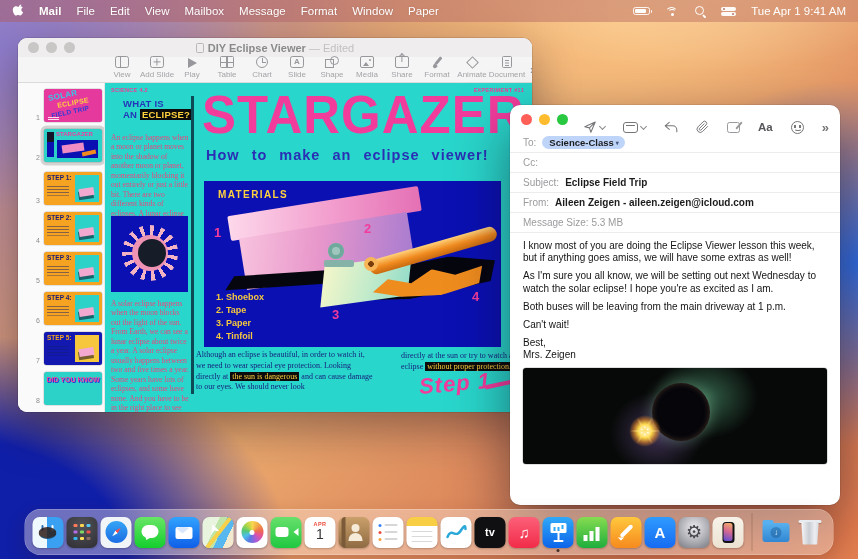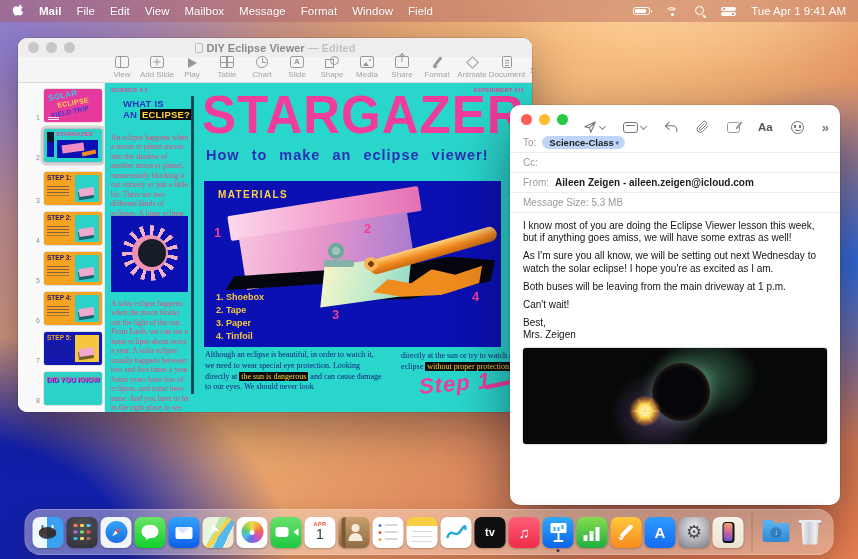--- a/index.html
+++ b/index.html
@@ -44,21 +44,21 @@
   .cc .r1::after{left:2px;} .cc .r2::after{right:2px;}
 
   
   .kwin{position:absolute;left:18px;top:38px;width:514px;height:374px;z-index:10;border-radius:9px;overflow:hidden;
     background:#f6f5f6;box-shadow:0 18px 45px rgba(20,10,30,.4),0 0 0 .5px rgba(0,0,0,.2);}
   .ktitlebar{position:relative;height:19px;background:#efedee;display:flex;align-items:center;padding:0 10px;}
   .tl{width:11px;height:11px;border-radius:50%;margin-right:7px;flex:none;}
   .tl.dim{background:#c9c6c6;}
   .tl.red{background:#ff5f57;} .tl.yel{background:#febc2e;} .tl.grn{background:#28c840;}
   .ktitle{position:absolute;left:0;right:0;text-align:center;font-size:11px;color:#8a8a8a;font-weight:600;}
-  .ktitle .edited{color:#c2c0c0;font-weight:700;}
+  .ktitle .edited{color:#c2c0c0;font-weight:400;}
   .proxy{display:inline-block;width:8px;height:10px;border:1px solid #b9b7b7;border-radius:1.5px;margin-right:4px;vertical-align:-1px;}
   .ktoolbar{display:flex;align-items:flex-end;gap:11px;height:26px;padding:2px 14px 3px 92px;background:#f6f5f6;border-bottom:1px solid #dcdada;}
   .ktool{display:flex;flex-direction:column;align-items:center;justify-content:flex-end;min-width:24px;}
   .klabel{font-size:8px;color:#a3a3a7;white-space:nowrap;}
   .kmore{margin-left:auto;font-size:13px;color:#9b9b9f;font-weight:600;align-self:center;}
   .kic{position:relative;width:14px;height:12px;margin:0 auto 2px;}
   .kic-view{border:1.2px solid #97979c;border-radius:2.5px;}
   .kic-view::before{content:"";position:absolute;left:3.5px;top:0;bottom:0;width:1.2px;background:#97979c;}
   .kic-add{border:1.2px solid #97979c;border-radius:2.5px;}
   .kic-add::before,.kic-add::after{content:"";position:absolute;left:50%;top:50%;background:#97979c;transform:translate(-50%,-50%);}
@@ -150,21 +150,21 @@
     clip-path:polygon(0 55%,15% 20%,35% 45%,55% 10%,75% 40%,100% 25%,95% 80%,60% 100%,25% 85%);}
   .roll{position:absolute;left:163px;top:62px;width:132px;height:15px;border-radius:8px;transform:rotate(-16deg);
     background:linear-gradient(180deg,#ffd27a,#f08a1f 55%,#c96a10);}
   .rollcap{position:absolute;left:160px;top:76px;width:14px;height:14px;border-radius:50%;
     background:radial-gradient(circle at 50% 50%,#7a3c08 0 28%,#f7b558 30% 100%);}
   .tape{position:absolute;left:120px;top:62px;width:30px;height:24px;}
   .tape::before{content:"";position:absolute;left:4px;top:0;width:16px;height:16px;border-radius:50%;background:#9fc7bd;box-shadow:inset 0 0 0 4px #6fa89c;}
   .tape::after{content:"";position:absolute;left:0;bottom:0;width:30px;height:7px;border-radius:2px;background:#86b3a8;}
   .matlist{position:absolute;left:12px;top:110px;color:#f7c93e;font-size:9px;font-weight:700;line-height:13px;white-space:nowrap;}
   .caution{position:absolute;font-family:"Liberation Serif",serif;font-size:8px;line-height:1.35;color:#15217d;}
-  .cl{left:100px;top:267px;width:178px;}
+  .cl{left:91px;top:267px;width:178px;}
   .cr{left:296px;top:268px;width:140px;}
   .stepcall{position:absolute;left:314px;top:288px;font-size:22px;font-weight:700;font-style:italic;color:#f23c9c;transform:rotate(-5deg);letter-spacing:1px;white-space:nowrap;}
   .steparrow{position:absolute;left:380px;top:292px;width:52px;height:14px;background:#f23c9c;transform:rotate(-12deg);
     clip-path:polygon(0 35%,62% 35%,62% 8%,100% 50%,62% 92%,62% 65%,0 65%);}
 
   
   .mwin{position:absolute;left:510px;top:105px;width:330px;height:400px;z-index:20;border-radius:10px;background:#fff;
     box-shadow:0 22px 55px rgba(15,10,30,.5),0 0 0 .5px rgba(0,0,0,.15);overflow:hidden;font-size:10px;color:#1c1c1e;}
   .mtoolbar{height:28px;display:flex;align-items:center;padding:0 11px;}
   .mtools{flex:1;display:flex;align-items:center;justify-content:space-between;padding-left:8px;margin-top:16px;}
@@ -302,21 +302,21 @@
         </svg>
     </span>
     <span class="menu app">Mail</span>
     <span class="menu">File</span>
     <span class="menu">Edit</span>
     <span class="menu">View</span>
     <span class="menu">Mailbox</span>
     <span class="menu">Message</span>
     <span class="menu">Format</span>
     <span class="menu">Window</span>
-    <span class="menu">Field</span>
+    <span class="menu">Paper</span>
     <span class="mspacer"></span>
     <span class="battery"></span>
     <span class="wifi">
         <i class="wf1"></i>
         <i class="wf2"></i>
         <i class="wf3"></i>
       </span>
     <span class="spot"></span>
     <span class="cc">
         <i class="r1"></i>
@@ -553,20 +553,24 @@
       <span class="mlabel">To:</span>
       <span class="token">
           <span>Science-Class</span>
           <span class="tchev">▾</span>
         </span>
     </div>
     <div class="mrow">
       <span class="mlabel">Cc:</span>
     </div>
     <div class="mrow">
+      <span class="mlabel">Subject:</span>
+      <span class="subj">Eclipse Field Trip</span>
+    </div>
+    <div class="mrow">
       <span class="mlabel">From:</span>
       <span class="fromv">Aileen Zeigen - aileen.zeigen@icloud.com</span>
     </div>
     <div class="mrow sizesrow">
       <span class="gray">Message Size:</span>&nbsp;
       <span class="gray">5.3 MB</span>
     </div>
     <div class="mbody">
       <p>I know most of you are doing the Eclipse Viewer lesson this week, but if anything goes amiss, we will have some extras as well!</p>
       <p>As I'm sure you all know, we will be setting out next Wednesday to watch the solar eclipse! I hope you're as excited as I am.</p>

